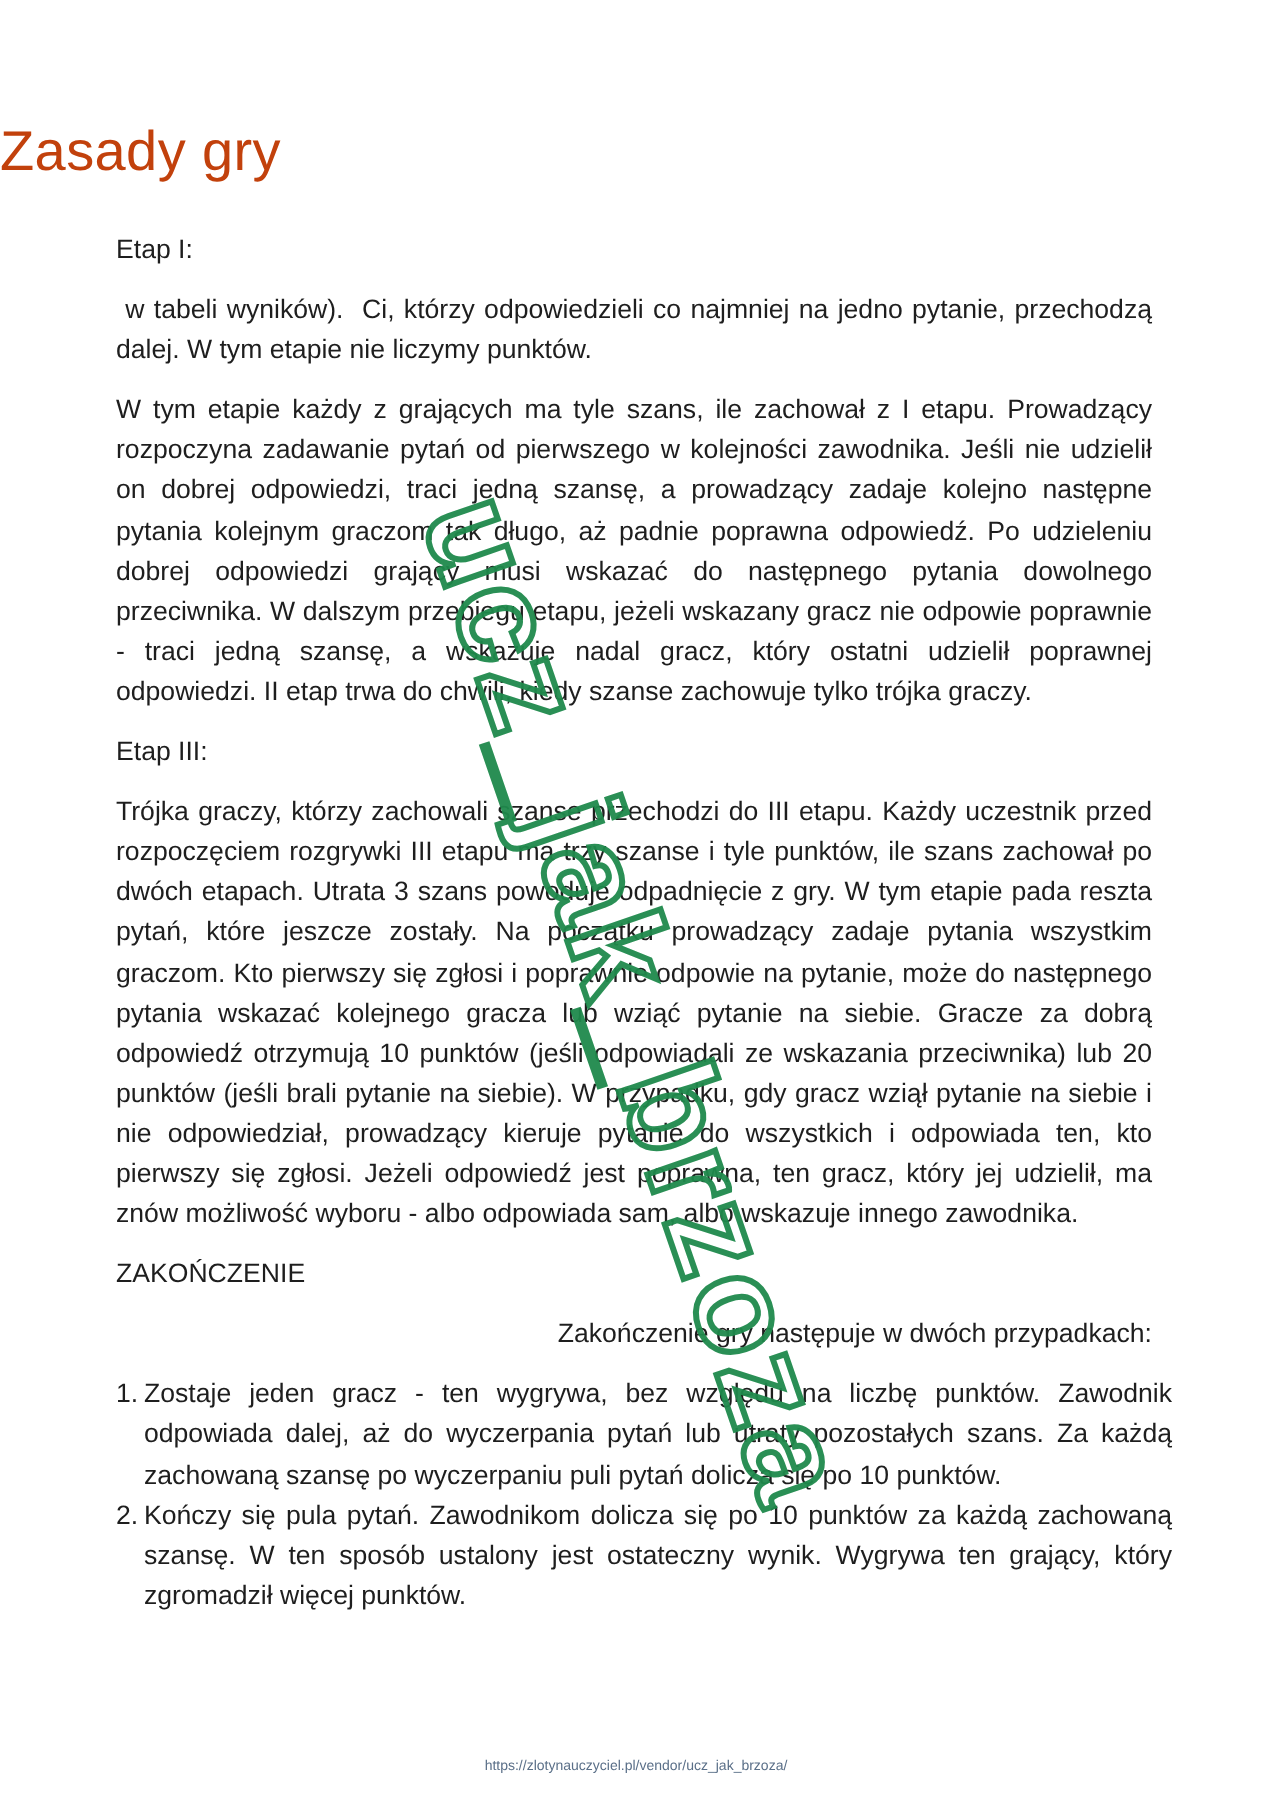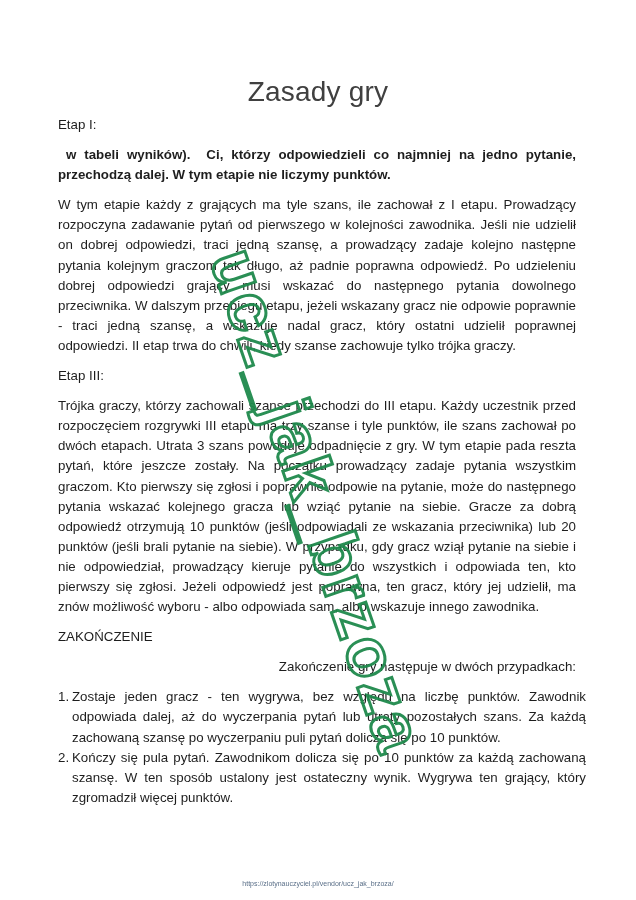--- a/index.html
+++ b/index.html
@@ -3,22 +3,22 @@
 <meta charset="utf-8">
 <style>
   html, body { margin: 0; padding: 0; background: #ffffff; }
   body { width: 636px; height: 900px; position: relative; overflow: hidden; }
   .page {
     position: absolute; left: 0; top: 0; width: 636px; height: 900px;
     font-family: "Liberation Sans", sans-serif; color: #1e1e1e;
   }
   .title {
     position: absolute; left: 0; right: 0; top: 60px;
-    text-align: center; font-size: 28px; font-weight: normal; color: #404040;
-    margin: 16px; letter-spacing: 0.2px;
+    font-size: 28px; font-weight: normal; color: #c2410c;
+    margin: 0; letter-spacing: 0.2px;
   }
   .content {
     position: absolute; left: 48px; top: 105px; width: 538px;
     font-size: 13.3px; line-height: 20.1px;
   }
   .content p { margin: 10px; text-align: justify; }
   .content .heading { text-align: left; }
   .content .nojust { text-align: right; }
   ol.endings { margin: 0; padding: 0; list-style: none; }
   ol.endings li { position: relative; padding-left: 24px; text-align: justify; margin-left: 0; }
@@ -36,21 +36,21 @@
   }
 </style>
 </head>
 <body>
 
 <div class="page">
   <h1 class="title">Zasady gry</h1>
 
   <div class="content">
     <p class="heading">Etap I:</p>
-    <p style="white-space: pre-wrap; font-weight: bold;"> w tabeli wyników).  Ci, którzy odpowiedzieli co najmniej na jedno pytanie, przechodzą dalej. W tym etapie nie liczymy punktów.</p>
+    <p style="white-space: pre-wrap;"> w tabeli wyników).  Ci, którzy odpowiedzieli co najmniej na jedno pytanie, przechodzą dalej. W tym etapie nie liczymy punktów.</p>
 
     <p>W tym etapie każdy z grających ma tyle szans, ile zachował z I etapu. Prowadzący rozpoczyna zadawanie pytań od pierwszego w kolejności zawodnika. Jeśli nie udzielił on dobrej odpowiedzi, traci jedną szansę, a prowadzący zadaje kolejno następne pytania kolejnym graczom tak długo, aż padnie poprawna odpowiedź. Po udzieleniu dobrej odpowiedzi grający musi wskazać do następnego pytania dowolnego przeciwnika. W dalszym przebiegu etapu, jeżeli wskazany gracz nie odpowie poprawnie - traci jedną szansę, a wskazuje nadal gracz, który ostatni udzielił poprawnej odpowiedzi. II etap trwa do chwili, kiedy szanse zachowuje tylko trójka graczy.</p>
 
     <p class="heading">Etap III:</p>
     <p>Trójka graczy, którzy zachowali szanse przechodzi do III etapu. Każdy uczestnik przed rozpoczęciem rozgrywki III etapu ma trzy szanse i tyle punktów, ile szans zachował po dwóch etapach. Utrata 3 szans powoduje odpadnięcie z gry. W tym etapie pada reszta pytań, które jeszcze zostały. Na początku prowadzący zadaje pytania wszystkim graczom. Kto pierwszy się zgłosi i poprawnie odpowie na pytanie, może do następnego pytania wskazać kolejnego gracza lub wziąć pytanie na siebie. Gracze za dobrą odpowiedź otrzymują 10 punktów (jeśli odpowiadali ze wskazania przeciwnika) lub 20 punktów (jeśli brali pytanie na siebie). W przypadku, gdy gracz wziął pytanie na siebie i nie odpowiedział, prowadzący kieruje pytanie do wszystkich i odpowiada ten, kto pierwszy się zgłosi. Jeżeli odpowiedź jest poprawna, ten gracz, który jej udzielił, ma znów możliwość wyboru - albo odpowiada sam, albo wskazuje innego zawodnika.</p>
 
     <p class="heading">ZAKOŃCZENIE</p>
     <p class="nojust">Zakończenie gry następuje w dwóch przypadkach:</p>
 
     <ol class="endings">

